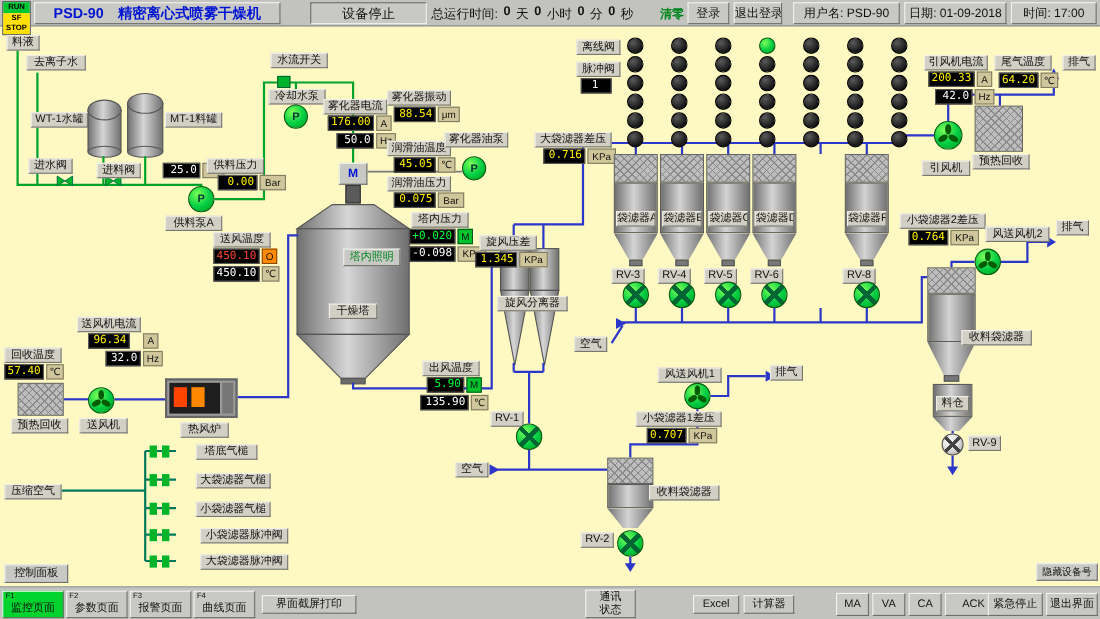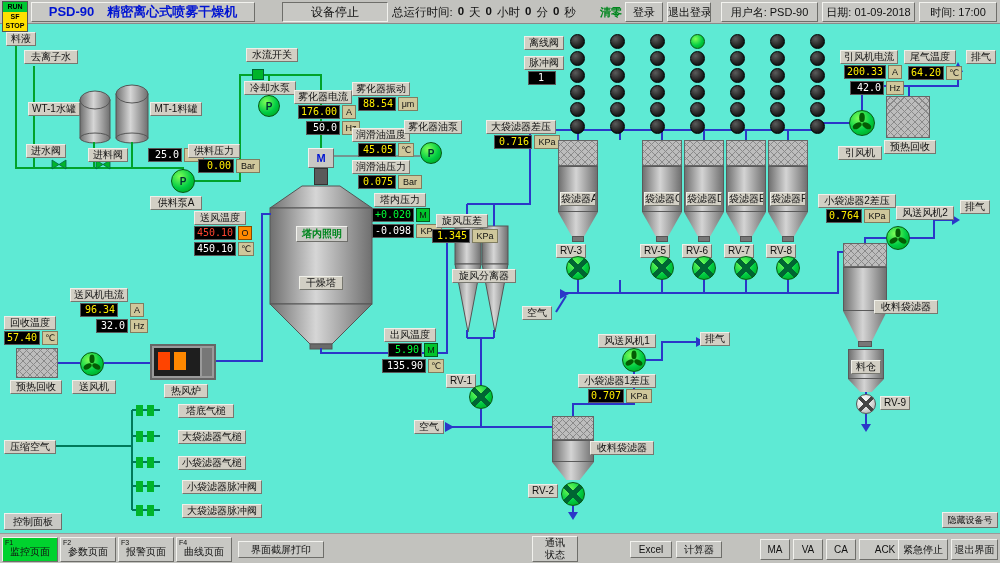--- a/index.html
+++ b/index.html
@@ -1,17 +1,17 @@
 <!DOCTYPE html>
 <html><head>
 <meta charset="utf-8">
 <style>
   *{box-sizing:border-box;margin:0;padding:0}
   body{background:#555}
-  #screen{position:relative;width:1000px;height:563px;background:#5eead4;
+  #screen{position:relative;width:1000px;height:563px;background:#fef9c3;
     font-family:"Liberation Sans","DejaVu Sans",sans-serif;overflow:hidden}
   .strip{position:absolute;left:0;width:1000px;background:#c2c2be}
   .lbl{position:absolute;height:14px;background:#d2cfc4;border:1px solid;
     border-color:#efefe8 #77776f #77776f #efefe8;font-size:10px;line-height:12px;
     text-align:center;color:#111;white-space:nowrap;overflow:hidden}
   .val{position:absolute;height:14px;background:#000;border:1px solid #5a5a5a;color:#ffee00;
     font:10px "DejaVu Sans Mono",monospace;line-height:12px;text-align:right;padding-right:2px;white-space:nowrap}
   .val.w{color:#fff}.val.g{color:#00ff36}.val.r{color:#ff4530}
   .unit{position:absolute;height:14px;background:#cfc79b;border:1px solid #807d60;color:#111;
     font-size:9px;line-height:12px;text-align:center;white-space:nowrap}
@@ -209,21 +209,21 @@
   <div class="val" style="left:358px;top:143px;width:38px">45.05</div>
   <div class="unit" style="left:398px;top:143px;width:16px">℃</div>
   <div class="lbl" style="left:352px;top:160px;width:58px">润滑油压力</div>
   <div class="val" style="left:358px;top:175px;width:38px">0.075</div>
   <div class="unit" style="left:398px;top:175px;width:24px">Bar</div>
   <div class="lbl" style="left:404px;top:120px;width:58px">雾化器油泵</div>
   <div class="pump" style="left:420px;top:142px;width:22px;height:22px">
     <span>P</span>
     </div>
 
-  <div class="btn" style="left:296px;top:226px;width:52px;height:16px;color:#00861e;font-weight:bold;line-height:14px">塔内照明</div>
+  <div class="btn" style="left:312px;top:226px;width:52px;height:16px;color:#00861e;font-weight:normal;line-height:14px">塔内照明</div>
   <div class="lbl" style="left:299px;top:276px;width:44px">干燥塔</div>
   <div class="lbl" style="left:374px;top:193px;width:52px">塔内压力</div>
   <div class="val g" style="left:372px;top:208px;width:42px">+0.020</div>
   <div class="unit g" style="left:416px;top:208px;width:14px">M</div>
   <div class="val w" style="left:372px;top:224px;width:42px">-0.098</div>
   <div class="unit" style="left:416px;top:224px;width:26px">KPa</div>
 
   <div class="lbl" style="left:194px;top:211px;width:52px">送风温度</div>
   <div class="val r" style="left:194px;top:226px;width:42px">450.10</div>
   <div class="unit o" style="left:238px;top:226px;width:14px">O</div>
@@ -324,45 +324,45 @@
 
   <div class="bfu" style="left:558px">
     <div class="hatch" style="left:0;top:0;width:40px;height:26px"></div>
     <div class="metal" style="left:0;top:26px;width:40px;height:46px"></div>
     <div class="lbl" style="left:2px;top:52px;width:36px">袋滤器A</div>
     <div class="cone" style="left:0;top:72px;width:40px;height:24px"></div>
     <div style="position:absolute;left:14px;top:96px;width:12px;height:6px;background:#777;border:1px solid #555"></div>
     <div class="lbl" style="left:-2px;top:104px;width:30px">RV-3</div>
     <div class="rv" style="left:8px;top:116px;width:24px;height:24px"></div>
   </div>
+  <div class="bfu" style="left:600px">
+    <div class="hatch" style="left:0;top:0;width:40px;height:26px"></div>
+    <div class="metal" style="left:0;top:26px;width:40px;height:46px"></div>
+    <div class="lbl" style="left:2px;top:52px;width:36px">袋滤器B</div>
+    <div class="cone" style="left:0;top:72px;width:40px;height:24px"></div>
+    <div style="position:absolute;left:14px;top:96px;width:12px;height:6px;background:#777;border:1px solid #555"></div>
+    <div class="lbl" style="left:-2px;top:104px;width:30px">RV-4</div>
+    <div class="rv" style="left:8px;top:116px;width:24px;height:24px"></div>
+  </div>
   <div class="bfu" style="left:642px">
     <div class="hatch" style="left:0;top:0;width:40px;height:26px"></div>
     <div class="metal" style="left:0;top:26px;width:40px;height:46px"></div>
     <div class="lbl" style="left:2px;top:52px;width:36px">袋滤器C</div>
     <div class="cone" style="left:0;top:72px;width:40px;height:24px"></div>
     <div style="position:absolute;left:14px;top:96px;width:12px;height:6px;background:#777;border:1px solid #555"></div>
     <div class="lbl" style="left:-2px;top:104px;width:30px">RV-5</div>
     <div class="rv" style="left:8px;top:116px;width:24px;height:24px"></div>
   </div>
   <div class="bfu" style="left:684px">
     <div class="hatch" style="left:0;top:0;width:40px;height:26px"></div>
     <div class="metal" style="left:0;top:26px;width:40px;height:46px"></div>
     <div class="lbl" style="left:2px;top:52px;width:36px">袋滤器D</div>
     <div class="cone" style="left:0;top:72px;width:40px;height:24px"></div>
     <div style="position:absolute;left:14px;top:96px;width:12px;height:6px;background:#777;border:1px solid #555"></div>
     <div class="lbl" style="left:-2px;top:104px;width:30px">RV-6</div>
-    <div class="rv" style="left:8px;top:116px;width:24px;height:24px"></div>
-  </div>
-  <div class="bfu" style="left:726px">
-    <div class="hatch" style="left:0;top:0;width:40px;height:26px"></div>
-    <div class="metal" style="left:0;top:26px;width:40px;height:46px"></div>
-    <div class="lbl" style="left:2px;top:52px;width:36px">袋滤器E</div>
-    <div class="cone" style="left:0;top:72px;width:40px;height:24px"></div>
-    <div style="position:absolute;left:14px;top:96px;width:12px;height:6px;background:#777;border:1px solid #555"></div>
-    <div class="lbl" style="left:-2px;top:104px;width:30px">RV-7</div>
     <div class="rv" style="left:8px;top:116px;width:24px;height:24px"></div>
   </div>
   <div class="bfu" style="left:768px">
     <div class="hatch" style="left:0;top:0;width:40px;height:26px"></div>
     <div class="metal" style="left:0;top:26px;width:40px;height:46px"></div>
     <div class="lbl" style="left:2px;top:52px;width:36px">袋滤器F</div>
     <div class="cone" style="left:0;top:72px;width:40px;height:24px"></div>
     <div style="position:absolute;left:14px;top:96px;width:12px;height:6px;background:#777;border:1px solid #555"></div>
     <div class="lbl" style="left:-2px;top:104px;width:30px">RV-8</div>
     <div class="rv" style="left:8px;top:116px;width:24px;height:24px"></div>

